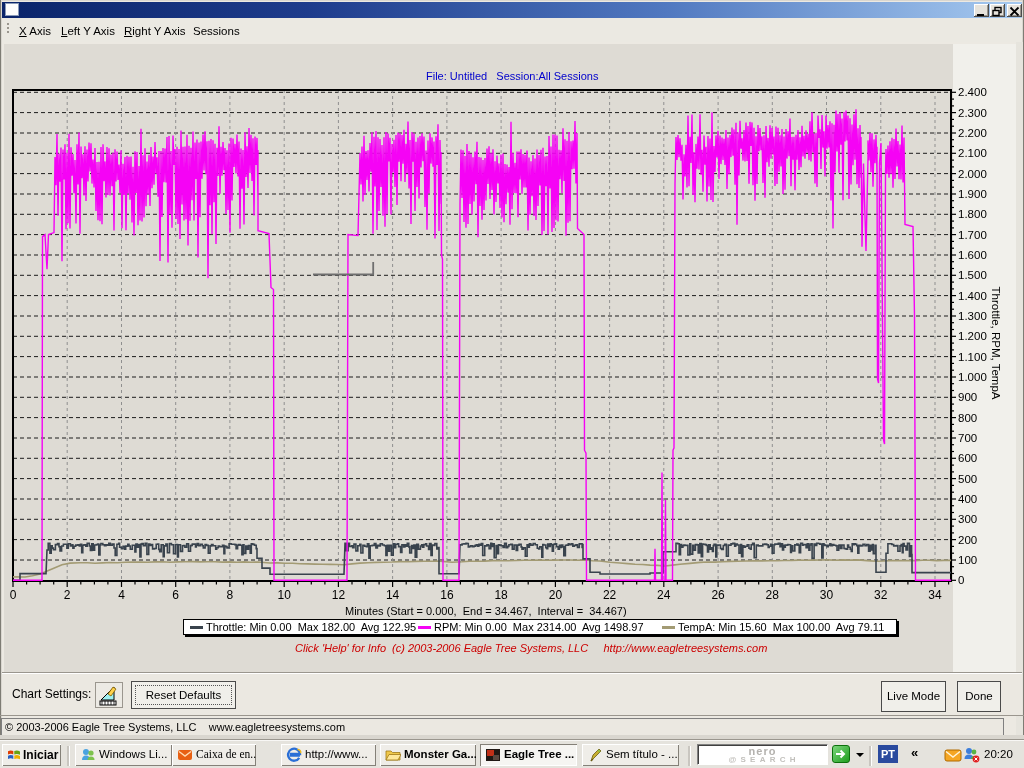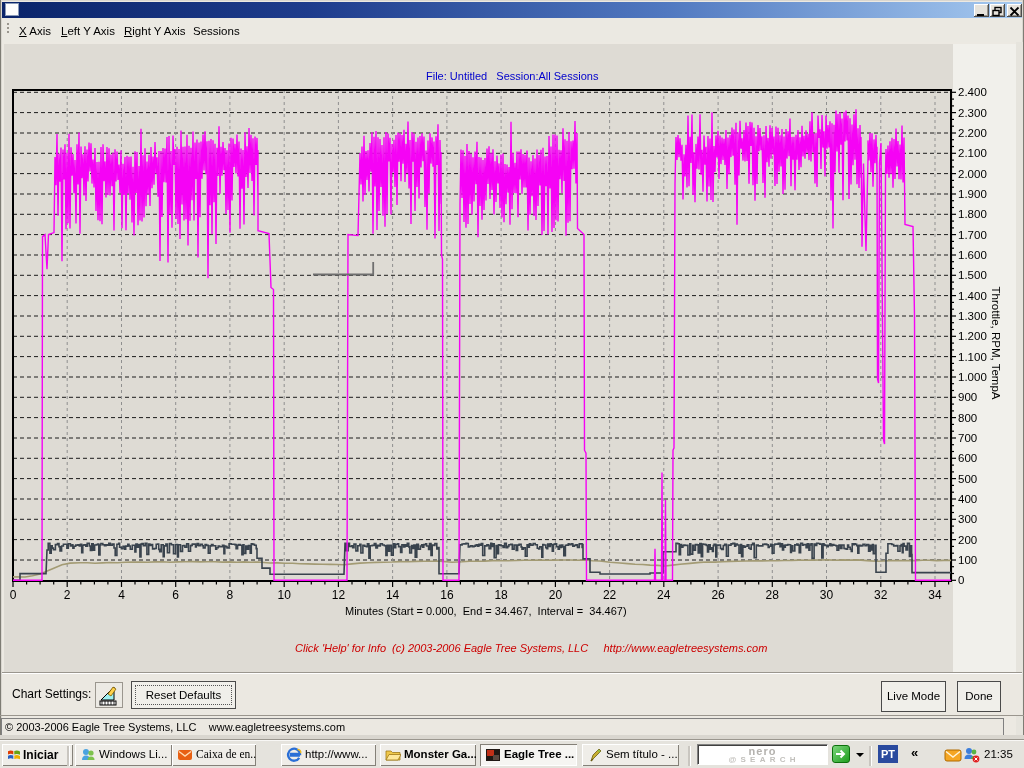--- a/index.html
+++ b/index.html
@@ -328,20 +328,25 @@
 <polyline points="13.0,580.3 20.0,580.3 20.0,573.6 46.0,573.6 47.0,550.0 48.2,550.0 48.2,550.0 48.2,543.4 49.9,543.4 49.9,543.4 49.9,553.2 51.2,553.2 51.2,553.2 51.2,545.7 52.2,545.7 52.2,545.7 52.2,548.1 53.4,548.1 53.4,548.1 53.4,549.7 55.4,549.7 55.4,549.7 55.4,544.6 56.6,544.6 56.6,544.6 56.6,544.6 57.5,544.6 57.5,544.6 57.5,543.5 59.0,543.5 59.0,543.5 59.0,546.8 60.0,546.8 60.0,546.8 60.0,550.9 61.6,550.9 61.6,550.9 61.6,546.0 63.4,546.0 63.4,546.0 63.4,544.3 65.1,544.3 65.1,544.3 65.1,544.3 66.9,544.3 66.9,544.3 66.9,548.3 68.3,548.3 68.3,548.3 68.3,543.8 70.4,543.8 70.4,543.8 70.4,545.9 72.1,545.9 72.1,545.9 72.1,544.8 72.9,544.8 72.9,544.8 72.9,548.2 74.0,548.2 74.0,548.2 74.0,546.2 75.7,546.2 75.7,546.2 75.7,545.1 77.8,545.1 77.8,545.1 77.8,544.8 79.3,544.8 79.3,544.8 79.3,545.9 80.5,545.9 80.5,545.9 80.5,544.4 81.7,544.4 81.7,544.4 81.7,552.7 82.8,552.7 82.8,552.7 82.8,545.2 84.0,545.2 84.0,545.2 84.0,544.7 85.8,544.7 85.8,544.7 85.8,546.1 87.2,546.1 87.2,546.1 87.2,543.4 89.3,543.4 89.3,543.4 89.3,546.0 90.4,546.0 90.4,546.0 90.4,550.5 91.8,550.5 91.8,550.5 91.8,543.7 93.2,543.7 93.2,543.7 93.2,550.2 94.6,550.2 94.6,550.2 94.6,545.0 96.4,545.0 96.4,545.0 96.4,544.6 97.9,544.6 97.9,544.6 97.9,544.0 98.8,544.0 98.8,544.0 98.8,555.0 100.0,555.0 100.0,555.0 100.0,545.0 100.9,545.0 100.9,545.0 100.9,543.5 102.8,543.5 102.8,543.5 102.8,544.7 104.5,544.7 104.5,544.7 104.5,545.7 106.0,545.7 106.0,545.7 106.0,544.8 107.2,544.8 107.2,544.8 107.2,545.2 108.8,545.2 108.8,545.2 108.8,543.3 110.4,543.3 110.4,543.3 110.4,545.2 112.2,545.2 112.2,545.2 112.2,544.1 114.0,544.1 114.0,544.1 114.0,548.0 115.2,548.0 115.2,548.0 115.2,555.5 116.9,555.5 116.9,555.5 116.9,544.2 118.7,544.2 118.7,544.2 118.7,543.4 119.6,543.4 119.6,543.4 119.6,547.3 121.4,547.3 121.4,547.3 121.4,548.8 123.1,548.8 123.1,548.8 123.1,546.3 124.8,546.3 124.8,546.3 124.8,549.3 125.7,549.3 125.7,549.3 125.7,546.1 127.8,546.1 127.8,546.1 127.8,544.2 129.0,544.2 129.0,544.2 129.0,546.0 130.3,546.0 130.3,546.0 130.3,549.2 132.3,549.2 132.3,549.2 132.3,545.2 133.2,545.2 133.2,545.2 133.2,545.2 134.9,545.2 134.9,545.2 134.9,551.9 135.9,551.9 135.9,551.9 135.9,544.1 137.2,544.1 137.2,544.1 137.2,547.2 138.8,547.2 138.8,547.2 138.8,544.6 139.9,544.6 139.9,544.6 139.9,556.9 141.0,556.9 141.0,556.9 141.0,544.1 142.1,544.1 142.1,544.1 142.1,543.5 143.3,543.5 143.3,543.5 143.3,545.8 145.2,545.8 145.2,545.8 145.2,543.3 146.9,543.3 146.9,543.3 146.9,554.4 148.7,554.4 148.7,554.4 148.7,544.1 149.9,544.1 149.9,544.1 149.9,545.4 151.2,545.4 151.2,545.4 151.2,544.6 152.6,544.6 152.6,544.6 152.6,548.9 154.6,548.9 154.6,548.9 154.6,548.5 156.2,548.5 156.2,548.5 156.2,544.3 157.9,544.3 157.9,544.3 157.9,544.1 158.7,544.1 158.7,544.1 158.7,549.4 159.7,549.4 159.7,549.4 159.7,551.6 161.2,551.6 161.2,551.6 161.2,544.8 163.2,544.8 163.2,544.8 163.2,556.8 164.2,556.8 164.2,556.8 164.2,545.9 165.9,545.9 165.9,545.9 165.9,544.1 167.4,544.1 167.4,544.1 167.4,552.7 169.5,552.7 169.5,552.7 169.5,543.5 171.4,543.5 171.4,543.5 171.4,544.7 173.5,544.7 173.5,544.7 173.5,553.8 175.5,553.8 175.5,553.8 175.5,544.5 177.5,544.5 177.5,544.5 177.5,557.0 178.4,557.0 178.4,557.0 178.4,544.7 180.5,544.7 180.5,544.7 180.5,551.4 182.5,551.4 182.5,551.4 182.5,545.7 183.5,545.7 183.5,545.7 183.5,545.6 184.9,545.6 184.9,545.6 184.9,547.3 186.7,547.3 186.7,547.3 186.7,543.7 188.5,543.7 188.5,543.7 188.5,551.2 190.5,551.2 190.5,551.2 190.5,545.6 191.4,545.6 191.4,545.6 191.4,545.4 192.3,545.4 192.3,545.4 192.3,544.0 193.5,544.0 193.5,544.0 193.5,544.1 195.5,544.1 195.5,544.1 195.5,546.9 196.3,546.9 196.3,546.9 196.3,545.3 197.2,545.3 197.2,545.3 197.2,543.6 198.5,543.6 198.5,543.6 198.5,545.8 200.3,545.8 200.3,545.8 200.3,544.4 202.3,544.4 202.3,544.4 202.3,545.7 203.3,545.7 203.3,545.7 203.3,547.9 205.1,547.9 205.1,547.9 205.1,544.6 206.6,544.6 206.6,544.6 206.6,545.4 208.3,545.4 208.3,545.4 208.3,553.1 210.1,553.1 210.1,553.1 210.1,545.9 211.5,545.9 211.5,545.9 211.5,544.6 213.0,544.6 213.0,544.6 213.0,545.7 214.4,545.7 214.4,545.7 214.4,545.8 215.7,545.8 215.7,545.8 215.7,549.1 216.7,549.1 216.7,549.1 216.7,547.7 218.2,547.7 218.2,547.7 218.2,546.0 219.7,546.0 219.7,546.0 219.7,546.7 221.1,546.7 221.1,546.7 221.1,546.7 222.4,546.7 222.4,546.7 222.4,545.2 223.9,545.2 223.9,545.2 223.9,553.8 224.8,553.8 224.8,553.8 224.8,546.0 225.7,546.0 225.7,546.0 225.7,546.6 227.0,546.6 227.0,546.6 227.0,547.9 229.1,547.9 229.1,547.9 229.1,543.7 231.2,543.7 231.2,543.7 231.2,544.2 233.2,544.2 233.2,544.2 233.2,544.3 234.8,544.3 234.8,544.3 234.8,544.6 236.1,544.6 236.1,544.6 236.1,548.6 237.6,548.6 237.6,548.6 237.6,545.3 238.4,545.3 238.4,545.3 238.4,544.6 240.1,544.6 240.1,544.6 240.1,545.2 241.9,545.2 241.9,545.2 241.9,554.8 243.1,554.8 243.1,554.8 243.1,544.9 244.0,544.9 244.0,544.9 244.0,553.4 245.8,553.4 245.8,553.4 245.8,546.0 246.9,546.0 246.9,546.0 246.9,549.2 248.5,549.2 248.5,549.2 248.5,545.5 250.2,545.5 250.2,545.5 250.2,553.2 251.3,553.2 251.3,553.2 251.3,543.8 252.8,543.8 252.8,543.8 252.8,544.4 254.5,544.4 254.5,544.4 254.5,545.3 256.2,545.3 256.2,545.3 256.2,548.6 257.0,548.6 257.0,558.3 262.0,558.3 262.0,568.1 270.0,568.1 270.0,574.2 344.0,574.2 345.0,543.4 346.2,543.4 346.2,543.4 346.2,550.7 348.1,550.7 348.1,550.7 348.1,543.4 349.5,543.4 349.5,543.4 349.5,546.5 351.5,546.5 351.5,546.5 351.5,545.7 352.7,545.7 352.7,545.7 352.7,547.7 354.0,547.7 354.0,547.7 354.0,544.1 355.9,544.1 355.9,544.1 355.9,550.9 357.8,550.9 357.8,550.9 357.8,545.8 359.8,545.8 359.8,545.8 359.8,544.3 360.9,544.3 360.9,544.3 360.9,553.0 362.9,553.0 362.9,553.0 362.9,545.4 364.7,545.4 364.7,545.4 364.7,546.2 366.4,546.2 366.4,546.2 366.4,546.7 367.4,546.7 367.4,546.7 367.4,543.7 368.9,543.7 368.9,543.7 368.9,558.3 370.2,558.3 370.2,558.3 370.2,545.8 372.2,545.8 372.2,545.8 372.2,545.4 374.3,545.4 374.3,545.4 374.3,543.5 375.9,543.5 375.9,543.5 375.9,548.0 377.4,548.0 377.4,548.0 377.4,545.4 378.9,545.4 378.9,545.4 378.9,545.9 380.3,545.9 380.3,545.9 380.3,543.7 382.4,543.7 382.4,543.7 382.4,545.0 384.4,545.0 384.4,545.0 384.4,545.7 385.9,545.7 385.9,545.7 385.9,555.5 387.1,555.5 387.1,555.5 387.1,545.2 388.4,545.2 388.4,545.2 388.4,551.2 389.7,551.2 389.7,551.2 389.7,545.4 391.4,545.4 391.4,545.4 391.4,555.2 393.2,555.2 393.2,555.2 393.2,543.9 394.7,543.9 394.7,543.9 394.7,547.6 395.7,547.6 395.7,547.6 395.7,544.3 397.7,544.3 397.7,544.3 397.7,543.7 398.6,543.7 398.6,543.7 398.6,546.6 400.6,546.6 400.6,546.6 400.6,552.4 401.9,552.4 401.9,552.4 401.9,544.7 403.6,544.7 403.6,544.7 403.6,547.0 404.9,547.0 404.9,547.0 404.9,544.8 406.5,544.8 406.5,544.8 406.5,546.1 407.3,546.1 407.3,546.1 407.3,543.4 408.8,543.4 408.8,543.4 408.8,546.9 409.7,546.9 409.7,546.9 409.7,553.0 411.5,553.0 411.5,553.0 411.5,545.6 412.4,545.6 412.4,545.6 412.4,548.4 413.9,548.4 413.9,548.4 413.9,545.0 415.2,545.0 415.2,545.0 415.2,557.2 416.8,557.2 416.8,557.2 416.8,544.3 418.4,544.3 418.4,544.3 418.4,549.1 420.4,549.1 420.4,549.1 420.4,546.0 421.7,546.0 421.7,546.0 421.7,544.7 422.5,544.7 422.5,544.7 422.5,547.3 423.8,547.3 423.8,547.3 423.8,544.6 425.7,544.6 425.7,544.6 425.7,543.7 426.6,543.7 426.6,543.7 426.6,546.0 428.6,546.0 428.6,546.0 428.6,549.4 429.5,549.4 429.5,549.4 429.5,543.5 431.0,543.5 431.0,543.5 431.0,555.5 432.2,555.5 432.2,555.5 432.2,545.0 434.0,545.0 434.0,545.0 434.0,545.5 434.9,545.5 434.9,545.5 434.9,543.6 436.8,543.6 436.8,543.6 436.8,548.9 438.0,548.9 438.0,548.9 438.0,547.6 439.0,547.6 439.0,573.8 459.0,573.8 460.0,544.9 462.1,544.9 462.1,544.9 462.1,544.0 464.0,544.0 464.0,544.0 464.0,543.9 466.0,543.9 466.0,543.9 466.0,543.3 466.8,543.3 466.8,543.3 466.8,543.5 468.3,543.5 468.3,543.5 468.3,547.0 469.6,547.0 469.6,547.0 469.6,546.5 470.5,546.5 470.5,546.5 470.5,545.7 472.3,545.7 472.3,545.7 472.3,546.7 474.0,546.7 474.0,546.7 474.0,546.1 475.2,546.1 475.2,546.1 475.2,545.4 476.4,545.4 476.4,545.4 476.4,544.9 477.4,544.9 477.4,544.9 477.4,546.1 478.9,546.1 478.9,546.1 478.9,544.4 480.2,544.4 480.2,544.4 480.2,545.3 481.4,545.3 481.4,545.3 481.4,543.6 482.7,543.6 482.7,543.6 482.7,555.5 484.7,555.5 484.7,555.5 484.7,545.7 485.7,545.7 485.7,545.7 485.7,546.0 486.9,546.0 486.9,546.0 486.9,544.8 488.2,544.8 488.2,544.8 488.2,545.4 489.1,545.4 489.1,545.4 489.1,548.7 490.8,548.7 490.8,548.7 490.8,543.4 491.7,543.4 491.7,543.4 491.7,546.5 492.9,546.5 492.9,546.5 492.9,543.8 494.2,543.8 494.2,543.8 494.2,557.7 496.1,557.7 496.1,557.7 496.1,545.6 497.3,545.6 497.3,545.6 497.3,553.6 498.5,553.6 498.5,553.6 498.5,544.7 499.7,544.7 499.7,544.7 499.7,545.1 501.2,545.1 501.2,545.1 501.2,545.8 503.1,545.8 503.1,545.8 503.1,547.4 504.6,547.4 504.6,547.4 504.6,543.4 506.3,543.4 506.3,543.4 506.3,547.8 507.7,547.8 507.7,547.8 507.7,546.4 508.9,546.4 508.9,546.4 508.9,544.7 510.7,544.7 510.7,544.7 510.7,544.3 512.3,544.3 512.3,544.3 512.3,549.1 514.1,549.1 514.1,549.1 514.1,545.0 516.2,545.0 516.2,545.0 516.2,550.4 517.6,550.4 517.6,550.4 517.6,545.1 519.1,545.1 519.1,545.1 519.1,544.3 521.1,544.3 521.1,544.3 521.1,547.0 522.0,547.0 522.0,547.0 522.0,549.2 523.3,549.2 523.3,549.2 523.3,547.9 525.3,547.9 525.3,547.9 525.3,556.2 527.1,556.2 527.1,556.2 527.1,544.7 527.9,544.7 527.9,544.7 527.9,547.3 529.4,547.3 529.4,547.3 529.4,543.9 530.8,543.9 530.8,543.9 530.8,545.2 532.4,545.2 532.4,545.2 532.4,545.0 533.2,545.0 533.2,545.0 533.2,543.5 535.2,543.5 535.2,543.5 535.2,544.8 536.2,544.8 536.2,544.8 536.2,544.8 537.3,544.8 537.3,544.8 537.3,548.2 538.7,548.2 538.7,548.2 538.7,549.0 539.8,549.0 539.8,549.0 539.8,546.9 541.8,546.9 541.8,546.9 541.8,557.1 542.8,557.1 542.8,557.1 542.8,544.5 543.8,544.5 543.8,544.5 543.8,545.0 545.8,545.0 545.8,545.0 545.8,547.8 546.9,547.8 546.9,547.8 546.9,548.7 547.7,548.7 547.7,548.7 547.7,544.1 549.3,544.1 549.3,544.1 549.3,546.4 550.4,546.4 550.4,546.4 550.4,543.7 551.2,543.7 551.2,543.7 551.2,544.8 552.3,544.8 552.3,544.8 552.3,551.1 553.4,551.1 553.4,551.1 553.4,544.4 555.1,544.4 555.1,544.4 555.1,543.7 556.6,543.7 556.6,543.7 556.6,546.8 558.2,546.8 558.2,546.8 558.2,549.1 559.4,549.1 559.4,549.1 559.4,545.3 560.4,545.3 560.4,545.3 560.4,547.5 561.4,547.5 561.4,547.5 561.4,545.0 562.8,545.0 562.8,545.0 562.8,546.9 563.8,546.9 563.8,546.9 563.8,555.6 565.4,555.6 565.4,555.6 565.4,545.2 566.9,545.2 566.9,545.2 566.9,545.1 568.3,545.1 568.3,545.1 568.3,543.8 569.1,543.8 569.1,543.8 569.1,544.7 571.1,544.7 571.1,544.7 571.1,543.7 572.8,543.7 572.8,543.7 572.8,546.1 574.3,546.1 574.3,546.1 574.3,545.4 576.0,545.4 576.0,545.4 576.0,544.8 577.5,544.8 577.5,544.8 577.5,547.4 579.3,547.4 579.3,547.4 579.3,543.9 580.3,543.9 580.3,543.9 580.3,543.8 582.1,543.8 582.1,543.8 582.1,547.4 583.0,547.4 583.0,547.4 583.0,543.8 583.0,543.8 583.0,558.9 590.0,558.9 590.0,572.2 600.0,572.2 600.0,574.0 650.0,574.0 650.0,573.0 663.0,573.0 663.0,551.8 676.0,551.8 676.0,543.3 677.8,543.3 677.8,543.3 677.8,543.8 679.2,543.8 679.2,543.8 679.2,554.6 680.5,554.6 680.5,554.6 680.5,544.5 681.6,544.5 681.6,544.5 681.6,547.1 682.9,547.1 682.9,547.1 682.9,545.6 683.9,545.6 683.9,545.6 683.9,545.1 685.0,545.1 685.0,545.1 685.0,545.2 686.1,545.2 686.1,545.2 686.1,545.4 687.9,545.4 687.9,545.4 687.9,555.0 689.8,555.0 689.8,555.0 689.8,543.9 690.7,543.9 690.7,543.9 690.7,554.1 692.7,554.1 692.7,554.1 692.7,545.4 693.7,545.4 693.7,545.4 693.7,550.1 695.4,550.1 695.4,550.1 695.4,544.5 697.1,544.5 697.1,544.5 697.1,544.9 698.2,544.9 698.2,544.9 698.2,553.0 699.8,553.0 699.8,553.0 699.8,543.5 701.3,543.5 701.3,543.5 701.3,556.7 702.6,556.7 702.6,556.7 702.6,544.1 703.4,544.1 703.4,544.1 703.4,544.2 705.1,544.2 705.1,544.2 705.1,544.6 706.4,544.6 706.4,544.6 706.4,545.5 707.5,545.5 707.5,545.5 707.5,551.9 708.6,551.9 708.6,551.9 708.6,544.8 710.2,544.8 710.2,544.8 710.2,549.2 711.4,549.2 711.4,549.2 711.4,547.7 712.4,547.7 712.4,547.7 712.4,551.5 713.3,551.5 713.3,551.5 713.3,545.6 714.1,545.6 714.1,545.6 714.1,544.3 715.8,544.3 715.8,544.3 715.8,557.0 716.8,557.0 716.8,557.0 716.8,545.1 718.5,545.1 718.5,545.1 718.5,545.0 720.5,545.0 720.5,545.0 720.5,548.5 721.7,548.5 721.7,548.5 721.7,549.4 723.3,549.4 723.3,549.4 723.3,545.5 724.7,545.5 724.7,545.5 724.7,544.2 726.4,544.2 726.4,544.2 726.4,556.3 728.3,556.3 728.3,556.3 728.3,545.0 729.2,545.0 729.2,545.0 729.2,545.2 731.0,545.2 731.0,545.2 731.0,543.9 732.9,543.9 732.9,543.9 732.9,543.3 734.7,543.3 734.7,543.3 734.7,546.1 735.7,546.1 735.7,546.1 735.7,544.1 737.3,544.1 737.3,544.1 737.3,545.0 739.0,545.0 739.0,545.0 739.0,553.1 740.7,553.1 740.7,553.1 740.7,544.5 741.6,544.5 741.6,544.5 741.6,556.8 742.9,556.8 742.9,556.8 742.9,545.9 743.9,545.9 743.9,545.9 743.9,547.2 745.4,547.2 745.4,547.2 745.4,546.3 747.2,546.3 747.2,546.3 747.2,544.7 748.9,544.7 748.9,544.7 748.9,548.3 750.3,548.3 750.3,548.3 750.3,549.2 751.2,549.2 751.2,549.2 751.2,544.7 752.6,544.7 752.6,544.7 752.6,543.4 754.2,543.4 754.2,543.4 754.2,557.7 756.3,557.7 756.3,557.7 756.3,545.1 758.2,545.1 758.2,545.1 758.2,545.9 759.9,545.9 759.9,545.9 759.9,545.9 761.7,545.9 761.7,545.9 761.7,546.0 762.8,546.0 762.8,546.0 762.8,544.4 764.7,544.4 764.7,544.4 764.7,544.1 766.1,544.1 766.1,544.1 766.1,544.4 767.0,544.4 767.0,544.4 767.0,544.7 768.2,544.7 768.2,544.7 768.2,547.4 769.2,547.4 769.2,547.4 769.2,546.3 770.6,546.3 770.6,546.3 770.6,544.2 772.2,544.2 772.2,544.2 772.2,553.2 774.0,553.2 774.0,553.2 774.0,544.8 774.9,544.8 774.9,544.8 774.9,544.0 776.5,544.0 776.5,544.0 776.5,544.1 778.3,544.1 778.3,544.1 778.3,543.4 780.0,543.4 780.0,543.4 780.0,546.8 781.4,546.8 781.4,546.8 781.4,543.9 782.5,543.9 782.5,543.9 782.5,550.0 783.6,550.0 783.6,550.0 783.6,545.4 784.5,545.4 784.5,545.4 784.5,547.3 785.3,547.3 785.3,547.3 785.3,545.1 786.2,545.1 786.2,545.1 786.2,545.1 787.7,545.1 787.7,545.1 787.7,544.5 788.8,544.5 788.8,544.5 788.8,544.7 790.6,544.7 790.6,544.7 790.6,552.4 791.4,552.4 791.4,552.4 791.4,545.7 792.8,545.7 792.8,545.7 792.8,551.0 794.8,551.0 794.8,551.0 794.8,544.9 796.8,544.9 796.8,544.9 796.8,544.1 798.0,544.1 798.0,544.1 798.0,545.1 799.2,545.1 799.2,545.1 799.2,552.7 800.6,552.7 800.6,552.7 800.6,543.4 802.5,543.4 802.5,543.4 802.5,545.3 803.4,545.3 803.4,545.3 803.4,544.6 805.3,544.6 805.3,544.6 805.3,544.5 806.1,544.5 806.1,544.5 806.1,547.7 807.3,547.7 807.3,547.7 807.3,543.9 808.9,543.9 808.9,543.9 808.9,550.1 809.9,550.1 809.9,550.1 809.9,545.0 811.0,545.0 811.0,545.0 811.0,543.8 812.1,543.8 812.1,543.8 812.1,558.3 814.1,558.3 814.1,558.3 814.1,544.1 815.7,544.1 815.7,544.1 815.7,545.5 816.7,545.5 816.7,545.5 816.7,543.3 818.1,543.3 818.1,543.3 818.1,543.5 819.8,543.5 819.8,543.5 819.8,544.1 821.8,544.1 821.8,544.1 821.8,557.9 823.1,557.9 823.1,557.9 823.1,543.8 824.0,543.8 824.0,543.8 824.0,544.9 824.9,544.9 824.9,544.9 824.9,545.4 827.0,545.4 827.0,545.4 827.0,546.8 828.2,546.8 828.2,546.8 828.2,545.4 829.9,545.4 829.9,545.4 829.9,543.9 830.8,543.9 830.8,543.9 830.8,545.7 832.4,545.7 832.4,545.7 832.4,544.6 833.8,544.6 833.8,544.6 833.8,545.3 835.8,545.3 835.8,545.3 835.8,545.7 837.0,545.7 837.0,545.7 837.0,550.3 838.7,550.3 838.7,550.3 838.7,545.2 839.5,545.2 839.5,545.2 839.5,545.1 840.4,545.1 840.4,545.1 840.4,548.4 841.9,548.4 841.9,548.4 841.9,545.0 844.0,545.0 844.0,545.0 844.0,548.5 845.4,548.5 845.4,548.5 845.4,548.9 846.8,548.9 846.8,548.9 846.8,549.1 847.6,549.1 847.6,549.1 847.6,545.1 848.6,545.1 848.6,545.1 848.6,547.3 850.2,547.3 850.2,547.3 850.2,549.3 851.3,549.3 851.3,549.3 851.3,551.5 852.2,551.5 852.2,551.5 852.2,543.8 853.2,543.8 853.2,543.8 853.2,544.8 854.4,544.8 854.4,544.8 854.4,543.8 855.4,543.8 855.4,543.8 855.4,544.2 856.7,544.2 856.7,544.2 856.7,545.6 857.8,545.6 857.8,545.6 857.8,553.3 858.9,553.3 858.9,553.3 858.9,545.3 860.5,545.3 860.5,545.3 860.5,546.0 861.9,546.0 861.9,546.0 861.9,545.6 863.0,545.6 863.0,545.6 863.0,544.3 865.0,544.3 865.0,544.3 865.0,545.8 866.8,545.8 866.8,545.8 866.8,544.6 868.6,544.6 868.6,544.6 868.6,551.2 870.1,551.2 870.1,551.2 870.1,545.2 871.4,545.2 871.4,545.2 871.4,550.0 872.5,550.0 872.5,550.0 872.5,544.6 873.3,544.6 873.3,544.6 873.3,553.6 875.1,553.6 875.1,553.6 875.1,545.4 876.0,545.4 876.0,572.2 886.0,572.2 886.0,553.2 887.9,553.2 887.9,553.2 887.9,543.7 890.0,543.7 890.0,543.7 890.0,543.8 891.8,543.8 891.8,543.8 891.8,544.5 893.7,544.5 893.7,544.5 893.7,546.0 895.5,546.0 895.5,546.0 895.5,545.9 896.4,545.9 896.4,545.9 896.4,545.6 897.9,545.6 897.9,545.6 897.9,551.3 900.0,551.3 900.0,551.3 900.0,545.9 901.2,545.9 901.2,545.9 901.2,544.6 902.3,544.6 902.3,544.6 902.3,552.6 903.1,552.6 903.1,552.6 903.1,543.5 904.1,543.5 904.1,543.5 904.1,546.1 906.0,546.1 906.0,546.1 906.0,550.0 907.5,550.0 907.5,550.0 907.5,543.4 909.4,543.4 909.4,543.4 909.4,556.4 910.7,556.4 910.7,556.4 910.7,545.8 911.6,545.8 911.6,545.8 911.6,554.5 912.0,554.5 912.0,572.6 951.0,572.6" fill="none" stroke="#39434d" stroke-width="1.6"></polyline>
 <polyline points="13.0,580.3 42.0,580.3 42.5,236.7 45.0,234.6 47.0,269.2 48.5,234.6 54.0,232.6 55.0,157.1 56.0,185.2 57.0,133.9 58.0,215.7 59.0,153.6 60.0,181.7 61.0,147.5 62.0,261.3 63.0,149.5 64.0,179.6 65.0,144.3 66.0,229.2 67.0,152.8 68.0,223.3 69.0,133.8 70.0,228.5 71.0,147.3 72.0,175.8 73.0,154.0 74.0,193.3 75.0,159.9 76.0,223.6 77.0,144.3 78.0,184.6 79.0,132.5 80.0,233.7 81.0,146.4 82.0,178.2 83.0,154.2 84.0,195.5 85.0,146.2 86.0,201.0 87.0,149.4 88.0,181.5 89.0,142.6 90.0,171.6 91.0,143.2 92.0,183.6 93.0,159.5 94.0,187.5 95.0,147.9 96.0,210.9 97.0,162.1 98.0,220.3 99.0,161.7 100.0,221.2 101.0,146.9 102.0,224.3 103.0,144.3 104.0,181.2 105.0,161.4 106.0,197.4 107.0,146.9 108.0,195.0 109.0,148.2 110.0,195.4 111.0,154.5 112.0,186.3 113.0,152.7 114.0,230.4 115.0,149.2 116.0,181.5 117.0,151.5 118.0,179.9 119.0,164.5 120.0,193.0 121.0,150.2 122.0,228.3 123.0,163.8 124.0,194.9 125.0,157.1 126.0,230.3 127.0,155.8 128.0,193.6 129.0,156.7 130.0,199.8 131.0,156.4 132.0,222.5 133.0,166.7 134.0,235.5 135.0,151.3 136.0,193.0 137.0,152.0 138.0,225.3 139.0,166.1 140.0,220.4 141.0,128.7 142.0,221.6 143.0,155.2 144.0,217.6 145.0,148.2 146.0,206.3 147.0,161.6 148.0,194.7 149.0,154.7 150.0,205.9 151.0,147.0 152.0,188.3 153.0,156.4 154.0,184.8 155.0,141.9 156.0,173.8 157.0,157.2 158.0,196.8 159.0,150.9 160.0,260.9 161.0,151.0 162.0,217.0 163.0,147.9 164.0,182.2 165.0,148.6 166.0,182.5 167.0,136.9 168.0,262.4 169.0,136.0 170.0,214.1 171.0,151.0 172.0,227.7 173.0,135.5 174.0,164.9 175.0,149.0 176.0,218.9 177.0,146.7 178.0,224.0 179.0,149.1 180.0,238.9 181.0,130.4 182.0,204.5 183.0,146.7 184.0,220.4 185.0,146.4 186.0,219.3 187.0,134.7 188.0,245.4 189.0,145.7 190.0,220.7 191.0,147.8 192.0,200.2 193.0,131.6 194.0,220.4 195.0,142.5 196.0,178.9 197.0,139.5 198.0,257.4 199.0,142.5 200.0,217.2 201.0,141.5 202.0,178.8 203.0,134.4 204.0,170.5 205.0,131.2 206.0,174.2 207.0,141.2 208.0,278.2 209.0,140.8 210.0,205.3 211.0,139.0 212.0,234.2 213.0,140.2 214.0,202.3 215.0,143.8 216.0,243.9 217.0,147.7 218.0,176.1 219.0,126.3 220.0,193.8 221.0,146.8 222.0,175.8 223.0,142.1 224.0,170.3 225.0,148.1 226.0,214.0 227.0,150.2 228.0,210.1 229.0,143.6 230.0,232.8 231.0,137.8 232.0,200.4 233.0,138.5 234.0,167.0 235.0,143.9 236.0,173.6 237.0,134.5 238.0,176.6 239.0,141.6 240.0,228.7 241.0,148.5 242.0,188.8 243.0,150.1 244.0,224.4 245.0,132.2 246.0,177.1 247.0,146.2 248.0,188.1 249.0,127.9 250.0,172.9 251.0,134.8 252.0,180.9 253.0,138.3 254.0,215.5 255.0,136.4 256.0,164.9 257.0,137.9 258.0,201.8 258.0,149.9 258.0,230.6 269.0,233.6 271.0,287.5 273.5,289.5 274.0,580.3 274.0,580.3 347.0,580.3 348.0,234.6 358.0,235.6 360.0,153.0 361.0,184.4 362.0,146.6 363.0,201.6 364.0,135.8 365.0,195.1 366.0,151.0 367.0,180.0 368.0,150.2 369.0,191.5 370.0,142.9 371.0,171.8 372.0,132.2 373.0,233.8 374.0,136.7 375.0,186.5 376.0,131.0 377.0,230.0 378.0,137.3 379.0,211.0 380.0,139.1 381.0,186.9 382.0,145.1 383.0,215.7 384.0,137.2 385.0,226.7 386.0,132.1 387.0,214.2 388.0,133.4 389.0,161.4 390.0,137.7 391.0,214.6 392.0,143.9 393.0,172.6 394.0,139.8 395.0,186.9 396.0,135.0 397.0,205.0 398.0,132.5 399.0,161.7 400.0,133.2 401.0,181.2 402.0,134.9 403.0,163.7 404.0,129.8 405.0,182.1 406.0,143.8 407.0,173.2 408.0,121.6 409.0,188.4 410.0,140.0 411.0,223.9 412.0,131.9 413.0,161.7 414.0,133.4 415.0,211.1 416.0,141.8 417.0,187.0 418.0,137.6 419.0,198.4 420.0,135.9 421.0,167.6 422.0,133.3 423.0,161.3 424.0,136.5 425.0,207.0 426.0,150.4 427.0,229.7 428.0,140.4 429.0,193.6 430.0,133.2 431.0,163.6 432.0,137.4 433.0,166.8 434.0,141.5 435.0,238.6 436.0,136.2 437.0,164.9 438.0,124.2 439.0,231.0 440.0,140.0 441.0,204.0 441.0,152.0 441.5,255.0 442.5,259.0 443.0,580.3 443.0,580.3 459.0,580.3 460.0,204.1 461.0,149.4 462.0,198.0 463.0,150.3 464.0,222.1 465.0,156.1 466.0,227.8 467.0,144.0 468.0,224.0 469.0,151.0 470.0,204.1 471.0,153.4 472.0,214.7 473.0,157.3 474.0,201.6 475.0,151.4 476.0,184.3 477.0,141.7 478.0,237.2 479.0,157.0 480.0,206.1 481.0,157.6 482.0,219.8 483.0,160.0 484.0,209.9 485.0,158.0 486.0,200.6 487.0,148.4 488.0,184.0 489.0,146.3 490.0,199.0 491.0,153.1 492.0,189.9 493.0,149.2 494.0,214.6 495.0,161.2 496.0,201.9 497.0,155.4 498.0,183.5 499.0,163.4 500.0,207.9 501.0,154.5 502.0,217.5 503.0,153.4 504.0,222.2 505.0,164.0 506.0,204.3 507.0,164.5 508.0,192.6 509.0,167.1 510.0,224.8 511.0,121.8 512.0,209.3 513.0,152.9 514.0,192.9 515.0,162.8 516.0,193.2 517.0,151.5 518.0,217.2 519.0,151.5 520.0,179.5 521.0,149.2 522.0,193.8 523.0,154.1 524.0,187.4 525.0,154.7 526.0,187.5 527.0,150.4 528.0,230.6 529.0,157.6 530.0,214.8 531.0,161.2 532.0,196.2 533.0,155.1 534.0,215.9 535.0,158.4 536.0,219.9 537.0,149.6 538.0,206.1 539.0,154.9 540.0,185.5 541.0,149.7 542.0,235.1 543.0,147.8 544.0,231.1 545.0,156.6 546.0,186.3 547.0,156.1 548.0,234.4 549.0,135.9 550.0,188.4 551.0,146.5 552.0,232.0 553.0,134.5 554.0,228.1 555.0,134.5 556.0,220.2 557.0,135.4 558.0,221.4 559.0,149.7 560.0,179.2 561.0,150.2 562.0,193.2 563.0,128.3 564.0,181.1 565.0,139.2 566.0,235.7 567.0,140.8 568.0,222.8 569.0,132.0 570.0,221.2 571.0,141.3 572.0,169.3 573.0,140.4 574.0,168.8 575.0,120.9 576.0,183.6 577.0,132.9 577.5,228.5 584.0,234.6 584.5,450.2 586.0,453.2 586.5,580.3 586.5,580.3 654.5,580.3 655.0,548.8 655.5,580.3 655.5,580.3 661.5,580.3 662.0,472.5 662.6,580.3 662.6,580.3 665.0,580.3 665.5,500.0 666.0,580.3 666.0,580.3 672.5,580.3 673.0,450.2 674.0,448.1 675.0,183.8 676.0,137.1 677.0,159.9 678.0,135.1 679.0,157.1 680.0,138.4 681.0,160.6 682.0,144.7 683.0,199.4 684.0,154.3 685.0,176.4 686.0,144.7 687.0,187.6 688.0,115.6 689.0,186.3 690.0,136.8 691.0,163.0 692.0,114.6 693.0,195.1 694.0,152.2 695.0,202.2 696.0,143.9 697.0,168.7 698.0,136.4 699.0,169.5 700.0,114.3 701.0,174.8 702.0,149.8 703.0,191.7 704.0,135.5 705.0,164.8 706.0,146.8 707.0,201.6 708.0,136.0 709.0,186.5 710.0,138.4 711.0,200.0 712.0,112.3 713.0,202.0 714.0,146.0 715.0,172.0 716.0,135.4 717.0,157.4 718.0,130.7 719.0,179.0 720.0,135.4 721.0,164.1 722.0,137.5 723.0,159.9 724.0,138.9 725.0,165.0 726.0,130.1 727.0,189.0 728.0,137.4 729.0,174.2 730.0,135.1 731.0,157.1 732.0,127.6 733.0,155.8 734.0,129.4 735.0,184.7 736.0,122.7 737.0,224.7 738.0,132.2 739.0,175.4 740.0,120.7 741.0,148.8 742.0,138.3 743.0,160.6 744.0,130.0 745.0,161.4 746.0,122.6 747.0,161.0 748.0,126.1 749.0,183.8 750.0,121.9 751.0,145.9 752.0,122.4 753.0,185.3 754.0,127.8 755.0,200.7 756.0,136.2 757.0,184.0 758.0,125.0 759.0,151.2 760.0,128.1 761.0,150.3 762.0,136.4 763.0,183.1 764.0,135.3 765.0,197.7 766.0,126.1 767.0,162.2 768.0,137.9 769.0,166.8 770.0,125.2 771.0,158.8 772.0,127.9 773.0,154.4 774.0,136.5 775.0,186.1 776.0,126.6 777.0,184.0 778.0,127.8 779.0,171.8 780.0,135.3 781.0,166.5 782.0,129.0 783.0,194.1 784.0,136.4 785.0,189.7 786.0,128.9 787.0,158.6 788.0,131.4 789.0,156.2 790.0,118.4 791.0,186.3 792.0,136.9 793.0,159.7 794.0,136.8 795.0,190.3 796.0,134.7 797.0,159.8 798.0,129.9 799.0,170.0 800.0,137.3 801.0,167.3 802.0,125.8 803.0,156.5 804.0,135.8 805.0,158.7 806.0,130.3 807.0,152.8 808.0,133.9 809.0,160.1 810.0,121.2 811.0,161.6 812.0,112.3 813.0,152.5 814.0,133.6 815.0,183.5 816.0,132.7 817.0,187.1 818.0,115.5 819.0,137.8 820.0,129.2 821.0,168.9 822.0,114.9 823.0,147.6 824.0,131.3 825.0,176.4 826.0,115.4 827.0,148.6 828.0,125.1 829.0,147.4 830.0,121.3 831.0,200.4 832.0,123.3 833.0,228.5 834.0,124.7 835.0,172.6 836.0,110.4 837.0,151.4 838.0,113.9 839.0,172.7 840.0,112.3 841.0,144.7 842.0,118.6 843.0,200.2 844.0,111.9 845.0,141.4 846.0,110.4 847.0,140.4 848.0,115.6 849.0,198.9 850.0,118.2 851.0,184.4 852.0,124.4 853.0,165.3 854.0,114.2 855.0,159.8 856.0,109.2 857.0,184.2 858.0,128.2 859.0,188.0 860.0,125.1 861.0,177.8 861.0,137.1 862.0,246.8 863.5,163.5 866.0,250.9 868.0,157.4 868.0,140.4 869.0,160.5 870.0,132.9 871.0,172.2 872.0,133.3 873.0,186.7 874.0,139.4 875.0,163.2 876.0,134.8 877.0,173.8 877.0,146.8 877.5,379.0 878.5,383.1 879.5,163.5 881.0,143.1 883.5,440.0 884.5,444.1 885.5,173.6 886.0,149.1 887.0,174.0 888.0,145.5 889.0,177.7 890.0,141.3 891.0,174.0 892.0,137.8 893.0,187.8 894.0,139.0 895.0,178.9 896.0,128.4 897.0,166.4 898.0,141.1 899.0,179.3 900.0,144.4 901.0,179.4 902.0,125.4 903.0,182.4 904.0,137.4 905.0,224.5 913.0,226.5 914.5,316.0 915.5,580.3 915.5,580.3 951.0,580.3" fill="none" stroke="#f503f5" stroke-width="1.4"></polyline>
 <g stroke="#6f6f6f" stroke-width="1.8">
 <line x1="313" y1="274.5" x2="374" y2="274.5"></line>
 <line x1="373.2" y1="262" x2="373.2" y2="274.5"></line>
 </g>
 <text x="426" y="80" font-family="Liberation Sans, sans-serif" font-size="11px" fill="#0000cc">File: Untitled&nbsp;&nbsp;&nbsp;Session:All Sessions</text>
 <text x="345" y="615" font-family="Liberation Sans, sans-serif" font-size="11px" fill="#000">Minutes (Start = 0.000,&nbsp; End = 34.467,&nbsp; Interval =&nbsp; 34.467)</text>
 </svg>
 
+<div id="legendbox">
+  <span class="lg" style="left:6px;"><span class="sw" style="background:#39434d;"></span>Throttle:&nbsp;Min 0.00&nbsp; Max 182.00&nbsp; Avg 122.95</span>
+  <span class="lg" style="left:234px;"><span class="sw" style="background:#f503f5;"></span>RPM:&nbsp;Min 0.00&nbsp; Max 2314.00&nbsp; Avg 1498.97</span>
+  <span class="lg" style="left:478px;"><span class="sw" style="background:#a39b74;"></span>TempA:&nbsp;Min 15.60&nbsp; Max 100.00&nbsp; Avg 79.11</span>
+</div>
 
 <div class="abs" style="left:295px;top:642px;width:480px;color:#cc0000;font-size:11px;font-style:italic;white-space:nowrap;">Click 'Help' for Info&nbsp; (c) 2003-2006 Eagle Tree Systems, LLC&nbsp;&nbsp;&nbsp;&nbsp; http://www.eagletreesystems.com</div>
 
 <div id="botpanel"></div>
 <div class="abs" style="left:12px;top:687px;font-size:12px;">Chart Settings:</div>
 <div class="abs" style="left:95px;top:682px;width:28px;height:26px;background:#eceae4;border:1px solid #9a968e;">
   <svg width="26" height="24">
     <path d="M5 17 L18 17 L18 4 Z" fill="#9ff0f0" stroke="#000" stroke-width="1"></path>
     <path d="M12 11 L17 4 L20 6 L15 13 Z" fill="#ffd24d" stroke="#806000" stroke-width="0.8"></path>
     <rect x="4" y="18" width="16" height="4" fill="#fff" stroke="#000" stroke-width="1"></rect>
@@ -354,21 +359,21 @@
 <div class="fbtn" style="left:881px;top:681px;width:65px;height:31px;line-height:29px;">Live Mode</div>
 <div class="fbtn" style="left:957px;top:681px;width:44px;height:31px;line-height:29px;">Done</div>
 
 <div class="abs" style="left:0;top:715px;width:1024px;height:1px;background:#9a968e;"></div>
 <div id="statusbar">
       <div style="position:absolute;left:3px;top:2px;">© 2003-2006 Eagle Tree Systems, LLC&nbsp;&nbsp;&nbsp; www.eagletreesystems.com</div>
     </div>
 <div id="winbottom"></div>
 
 <div id="taskbar">
-  <div class="tkbtn" style="left:2px;width:71px;font-weight:bold;font-size:12px;">
+  <div class="tkbtn" style="left:2px;width:59px;font-weight:bold;font-size:12px;">
     <svg class="tkico" viewBox="0 0 16 16" style="left:4px;">
       <path d="M2 4.2 Q4.5 2.8 7.3 4 L7.3 7.4 Q4.5 6.2 2 7.6 Z" fill="#e03c00"></path>
       <path d="M8.3 4.1 Q11 3 14 4.4 L14 7.8 Q11 6.4 8.3 7.5 Z" fill="#69a310"></path>
       <path d="M2 8.7 Q4.5 7.3 7.3 8.5 L7.3 11.9 Q4.5 10.7 2 12.1 Z" fill="#2a5fc0"></path>
       <path d="M8.3 8.6 Q11 7.5 14 8.9 L14 12.3 Q11 10.9 8.3 12 Z" fill="#f0b000"></path>
     </svg>
     <span class="lbl" style="left:21px;top:4px;">Iniciar</span>
       </div>
   <div class="abs" style="left:67px;top:5px;width:2px;height:20px;background:#c9c6c0;box-shadow:1px 0 0 #fff;"></div>
 
@@ -450,14 +455,14 @@
     <path d="M2 3.5 L9 9 L16 3.5" fill="none" stroke="#fff4d8" stroke-width="1.4"></path>
   </svg>
   <svg width="17" height="17" style="position:absolute;left:963px;top:5px;" viewBox="0 0 17 17">
     <circle cx="6" cy="5" r="3" fill="#3c7edb"></circle>
         <path d="M1.5 13 Q1.5 8.5 6 8.5 Q10.5 8.5 10.5 13 Z" fill="#3c7edb"></path>
     <circle cx="11" cy="6" r="2.4" fill="#58b443"></circle>
         <path d="M8 13 Q8 10 11 10 Q14 10 14 13 Z" fill="#58b443"></path>
     <circle cx="13" cy="13" r="3.4" fill="#e02020"></circle>
         <path d="M11.5 11.5 L14.5 14.5 M14.5 11.5 L11.5 14.5" stroke="#fff" stroke-width="1"></path>
   </svg>
-  <div class="abs" style="left:984px;top:7px;font-size:11.5px;color:#000;">21:35</div>
+  <div class="abs" style="left:984px;top:7px;font-size:11.5px;color:#000;">20:20</div>
 </div>
 </div>
 </body></html>

